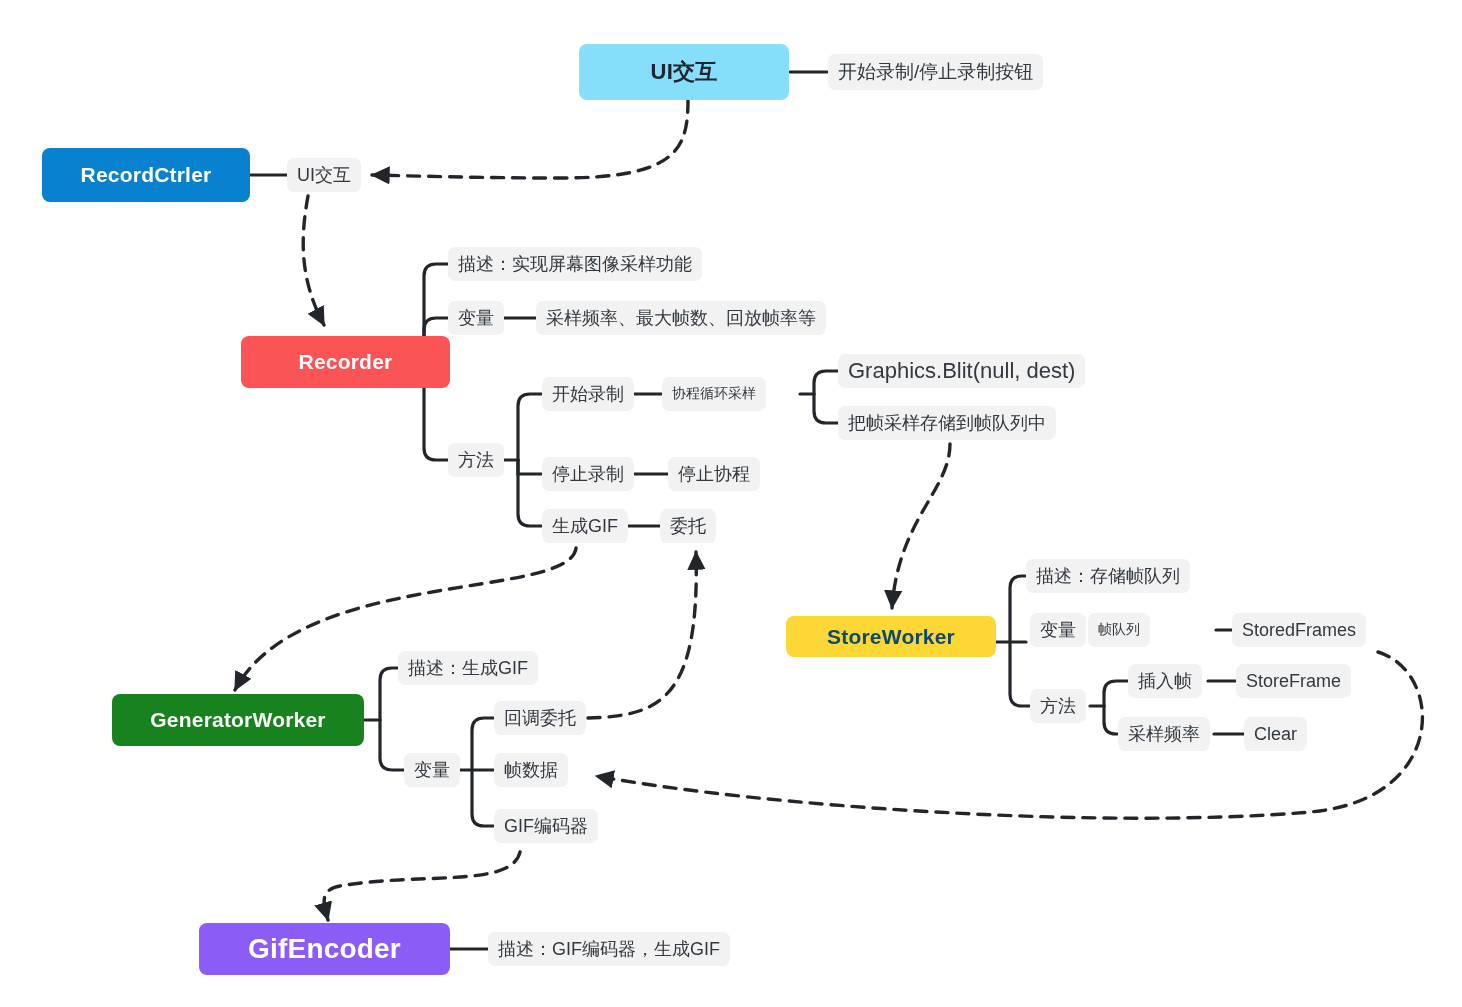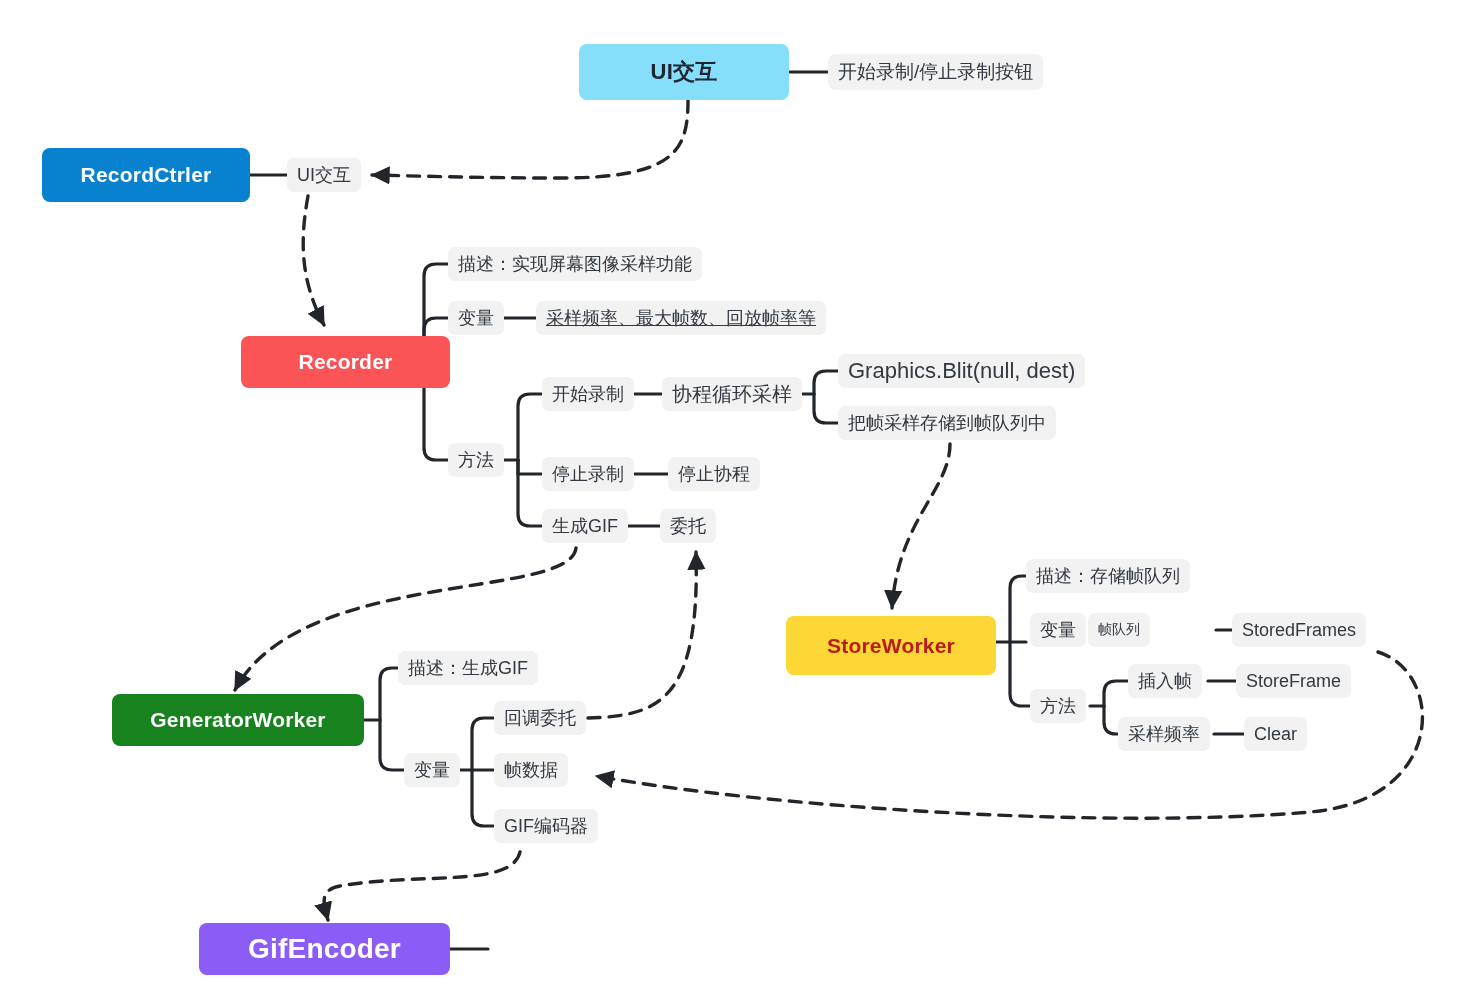--- a/index.html
+++ b/index.html
@@ -95,41 +95,41 @@
       <path d="M520,852 C512,888 420,872 340,886 C318,890 324,906 328,920"></path>
     </g>
   </svg>
 
   <div class="node root-ui" style="left:579px;top:44px;width:210px;height:56px;font-size:22px;">UI交互</div>
 
   <div class="node" style="left:42px;top:148px;width:208px;height:54px;font-size:21px;background:#0882ce;">RecordCtrler</div>
 
   <div class="node" style="left:201px;top:336px;width:209px;height:52px;font-size:21px;background:#fb5457;margin-left:40px;">Recorder</div>
 
-  <div class="node" style="left:786px;top:616px;width:210px;height:59px;font-size:21px;background:#fdd736;color:#b91c1c;">StoreWorker</div>
+  <div class="node" style="left:786px;top:616px;width:210px;height:41px;font-size:21px;background:#fdd736;color:#0c4a6e;">StoreWorker</div>
 
   <div class="node" style="left:112px;top:694px;width:252px;height:52px;font-size:21px;background:#17821e;">GeneratorWorker</div>
 
   <div class="node" style="left:199px;top:923px;width:251px;height:52px;font-size:28px;background:#8b5cf6;">GifEncoder</div>
 
   <div class="chip" style="left:828px;top:54px;height:36px;font-size:19px;">开始录制/停止录制按钮</div>
 
   <div class="chip" style="left:287px;top:158px;height:34px;font-size:18px;">UI交互</div>
 
   <div class="chip" style="left:448px;top:247px;height:34px;font-size:18px;">描述：实现屏幕图像采样功能</div>
 
   <div class="chip" style="left:448px;top:301px;height:34px;font-size:18px;">变量</div>
 
-  <div class="chip" style="left:536px;top:301px;height:34px;font-size:18px;text-decoration:underline;">采样频率、最大帧数、回放帧率等</div>
+  <div class="chip" style="left:536px;top:301px;height:34px;font-size:18px;">采样频率、最大帧数、回放帧率等</div>
 
   <div class="chip" style="left:448px;top:443px;height:34px;font-size:18px;">方法</div>
 
   <div class="chip" style="left:542px;top:377px;height:34px;font-size:18px;">开始录制</div>
 
-  <div class="chip" style="left:662px;top:377px;height:34px;font-size:20px;">协程循环采样</div>
+  <div class="chip" style="left:662px;top:377px;height:34px;font-size:14px;">协程循环采样</div>
 
   <div class="chip" style="left:838px;top:354px;height:34px;font-size:22px;">Graphics.Blit(null, dest)</div>
 
   <div class="chip" style="left:838px;top:406px;height:34px;font-size:18px;text-align:right;">把帧采样存储到帧队列中</div>
 
   <div class="chip" style="left:542px;top:457px;height:34px;font-size:18px;">停止录制</div>
 
   <div class="chip" style="left:668px;top:457px;height:34px;font-size:18px;">停止协程</div>
 
   <div class="chip" style="left:542px;top:509px;height:34px;font-size:18px;">生成GIF</div>
@@ -157,14 +157,15 @@
   <div class="chip" style="left:398px;top:651px;height:34px;font-size:18px;">描述：生成GIF</div>
 
   <div class="chip" style="left:404px;top:753px;height:34px;font-size:18px;">变量</div>
 
   <div class="chip" style="left:494px;top:701px;height:34px;font-size:18px;">回调委托</div>
 
   <div class="chip" style="left:494px;top:753px;height:34px;font-size:18px;">帧数据</div>
 
   <div class="chip" style="left:494px;top:809px;height:34px;font-size:18px;">GIF编码器</div>
 
+  <div class="chip" style="left:488px;top:932px;height:34px;font-size:18px;">描述：GIF编码器，生成GIF</div>
 
 </div>
 
 </body></html>

